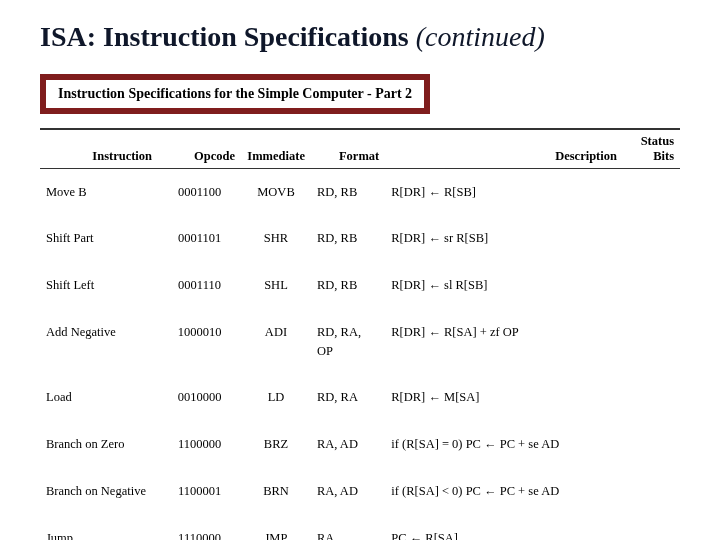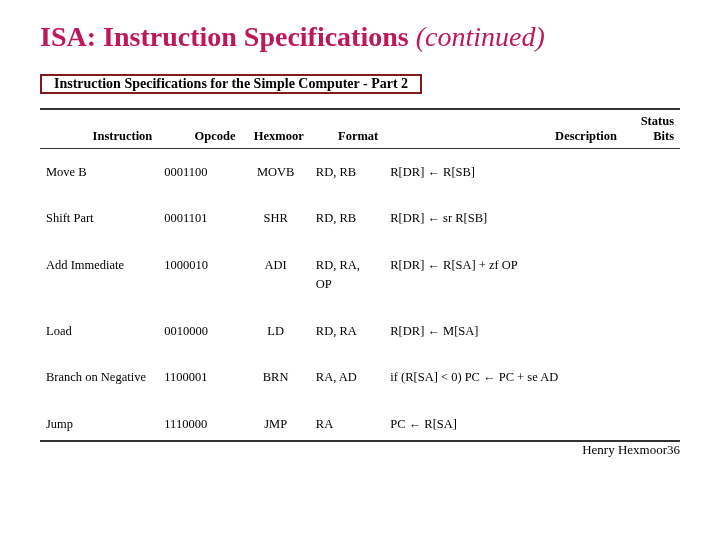--- a/index.html
+++ b/index.html
@@ -13,30 +13,30 @@
     }
     .page {
       width: 720px;
       height: 540px;
       padding: 20px 40px;
     }
     .title {
       font-size: 28px;
       font-weight: bold;
       margin-bottom: 20px;
-      color: #be185d;
+      color: #0f172a;
       line-height: 1.2;
     }
     .title .continued {
       font-weight: normal;
       font-style: italic;
     }
     .subtitle-box {
-      border: 2px solid #7f1d1d;
-      padding: 0 12px;
+      border: 6px solid #7f1d1d;
+      padding: 6px 12px;
       display: inline-block;
       margin-bottom: 14px;
       font-size: 14px;
       font-weight: bold;
     }
     .table-container {
       width: 100%;
     }
     table {
       width: 100%;
@@ -62,21 +62,21 @@
     .data-row.last-row td {
       border-bottom: 2px solid #333;
       padding-bottom: 6px;
     }
     .footer {
       display: flex;
       justify-content: flex-end;
       font-size: 13px;
     }
     .col-instruction { width: 130px; }
-    .col-opcode { width: 90px; }
+    .col-opcode { width: 90px; text-align: center; }
     .col-mnemonic { width: 70px; text-align: center; }
     .col-format { width: 80px; }
     .col-description { width: 280px; }
     .col-statusbits { width: 60px; text-align: right; }
     td.right { text-align: right; }
   </style>
 </head>
 <body>
 
 <div class="page">
@@ -86,21 +86,21 @@
   </div>
 
   <div class="subtitle-box">Instruction Specifications for the Simple Computer - Part 2</div>
 
   <div class="table-container">
     <table>
       <thead>
         <tr class="header-row">
           <th class="col-instruction">Instruction</th>
           <th class="col-opcode">Opcode</th>
-          <th class="col-mnemonic">Hexmoor</th>
+          <th class="col-mnemonic">Immediate</th>
           <th class="col-format">Format</th>
           <th class="col-description">Description</th>
           <th class="col-statusbits status-bits">
             <span>Status Bits</span>
           </th>
         </tr>
       </thead>
       <tbody id="table-body">
       <tr class="data-row">
             <td class="col-instruction">Move B</td>
@@ -112,33 +112,49 @@
           </tr>
           <tr class="data-row">
             <td class="col-instruction">Shift Part</td>
             <td class="col-opcode">0001101</td>
             <td class="col-mnemonic">SHR</td>
             <td class="col-format">RD, RB</td>
             <td class="col-description">R[DR] ← sr R[SB]</td>
             <td class="col-statusbits right"></td>
           </tr>
           <tr class="data-row">
-            <td class="col-instruction">Add Immediate</td>
+            <td class="col-instruction">Shift Left</td>
+            <td class="col-opcode">0001110</td>
+            <td class="col-mnemonic">SHL</td>
+            <td class="col-format">RD, RB</td>
+            <td class="col-description">R[DR] ← sl R[SB]</td>
+            <td class="col-statusbits right"></td>
+          </tr>
+          <tr class="data-row">
+            <td class="col-instruction">Add Negative</td>
             <td class="col-opcode">1000010</td>
             <td class="col-mnemonic">ADI</td>
             <td class="col-format">RD, RA, OP</td>
             <td class="col-description">R[DR] ← R[SA] + zf OP</td>
             <td class="col-statusbits right"></td>
           </tr>
           <tr class="data-row">
             <td class="col-instruction">Load</td>
             <td class="col-opcode">0010000</td>
             <td class="col-mnemonic">LD</td>
             <td class="col-format">RD, RA</td>
             <td class="col-description">R[DR] ← M[SA]</td>
+            <td class="col-statusbits right"></td>
+          </tr>
+          <tr class="data-row">
+            <td class="col-instruction">Branch on Zero</td>
+            <td class="col-opcode">1100000</td>
+            <td class="col-mnemonic">BRZ</td>
+            <td class="col-format">RA, AD</td>
+            <td class="col-description">if (R[SA] = 0) PC ← PC + se AD</td>
             <td class="col-statusbits right"></td>
           </tr>
           <tr class="data-row">
             <td class="col-instruction">Branch on Negative</td>
             <td class="col-opcode">1100001</td>
             <td class="col-mnemonic">BRN</td>
             <td class="col-format">RA, AD</td>
             <td class="col-description">if (R[SA] &lt; 0) PC ← PC + se AD</td>
             <td class="col-statusbits right"></td>
           </tr>

